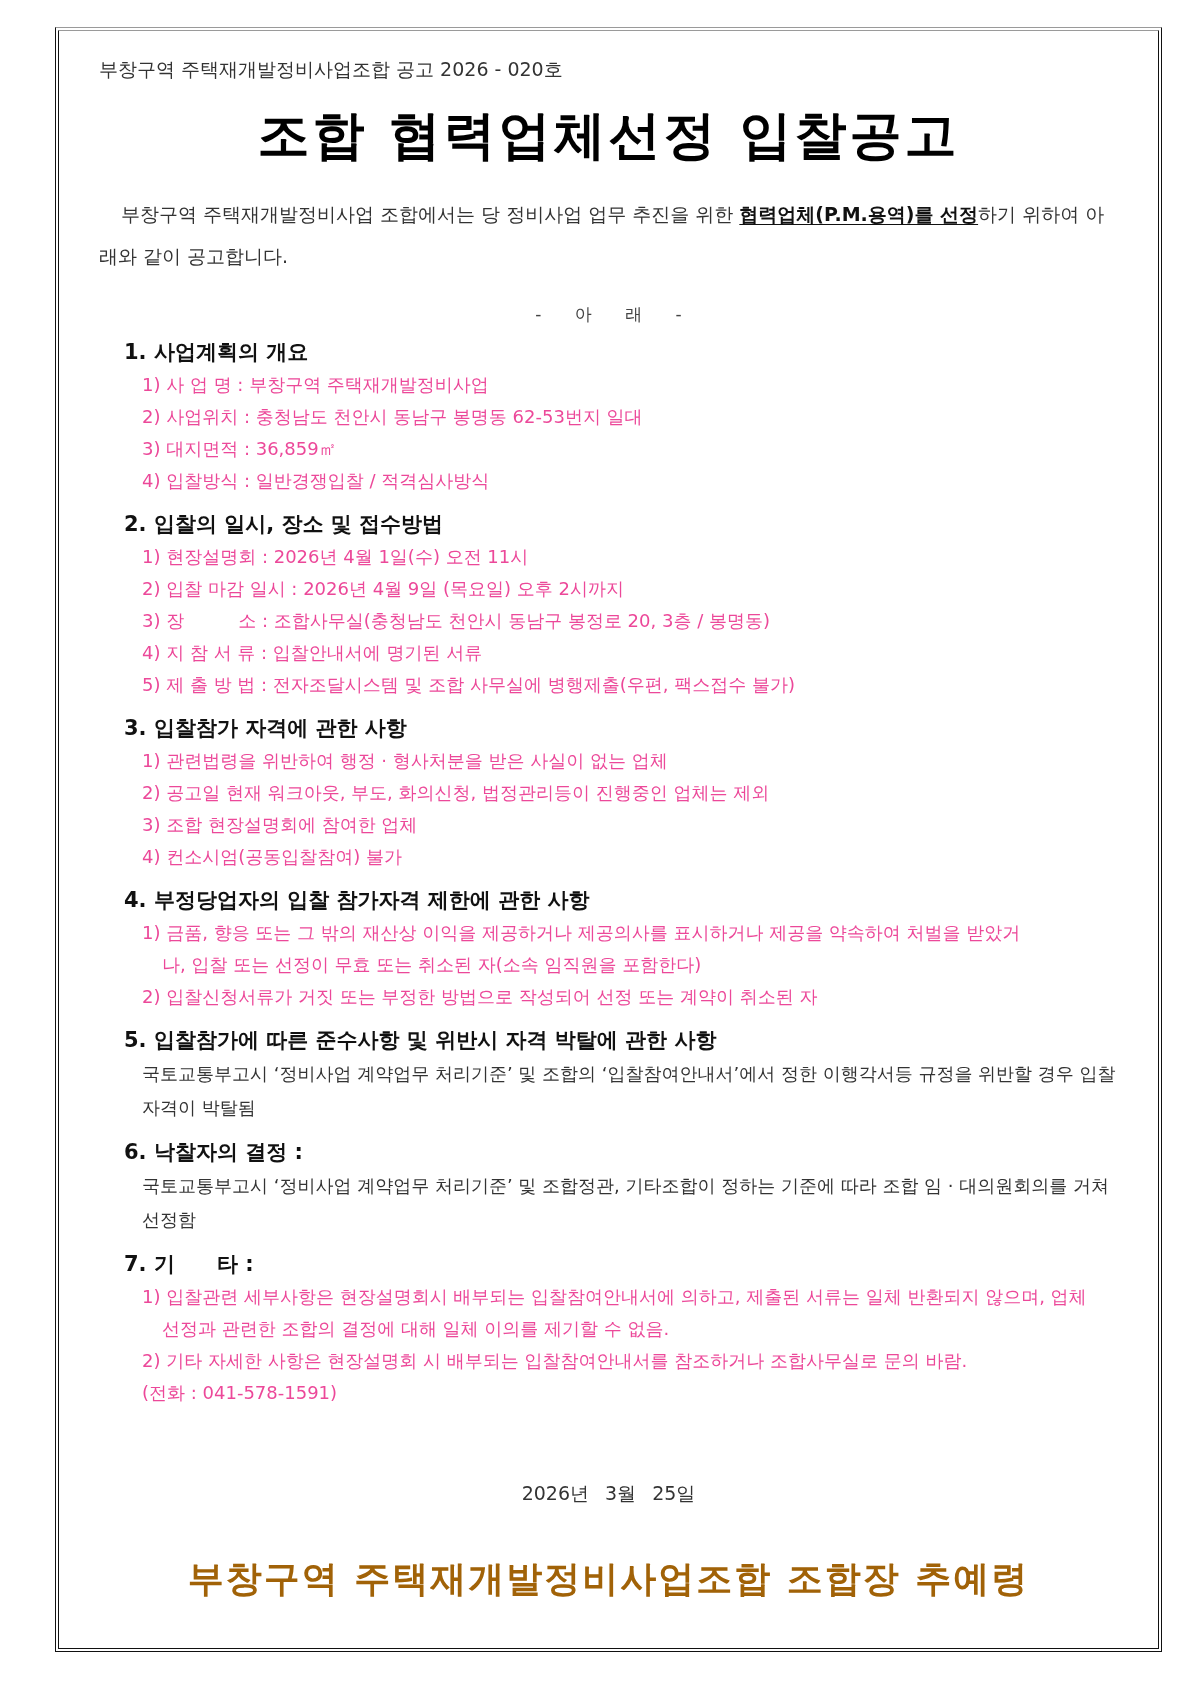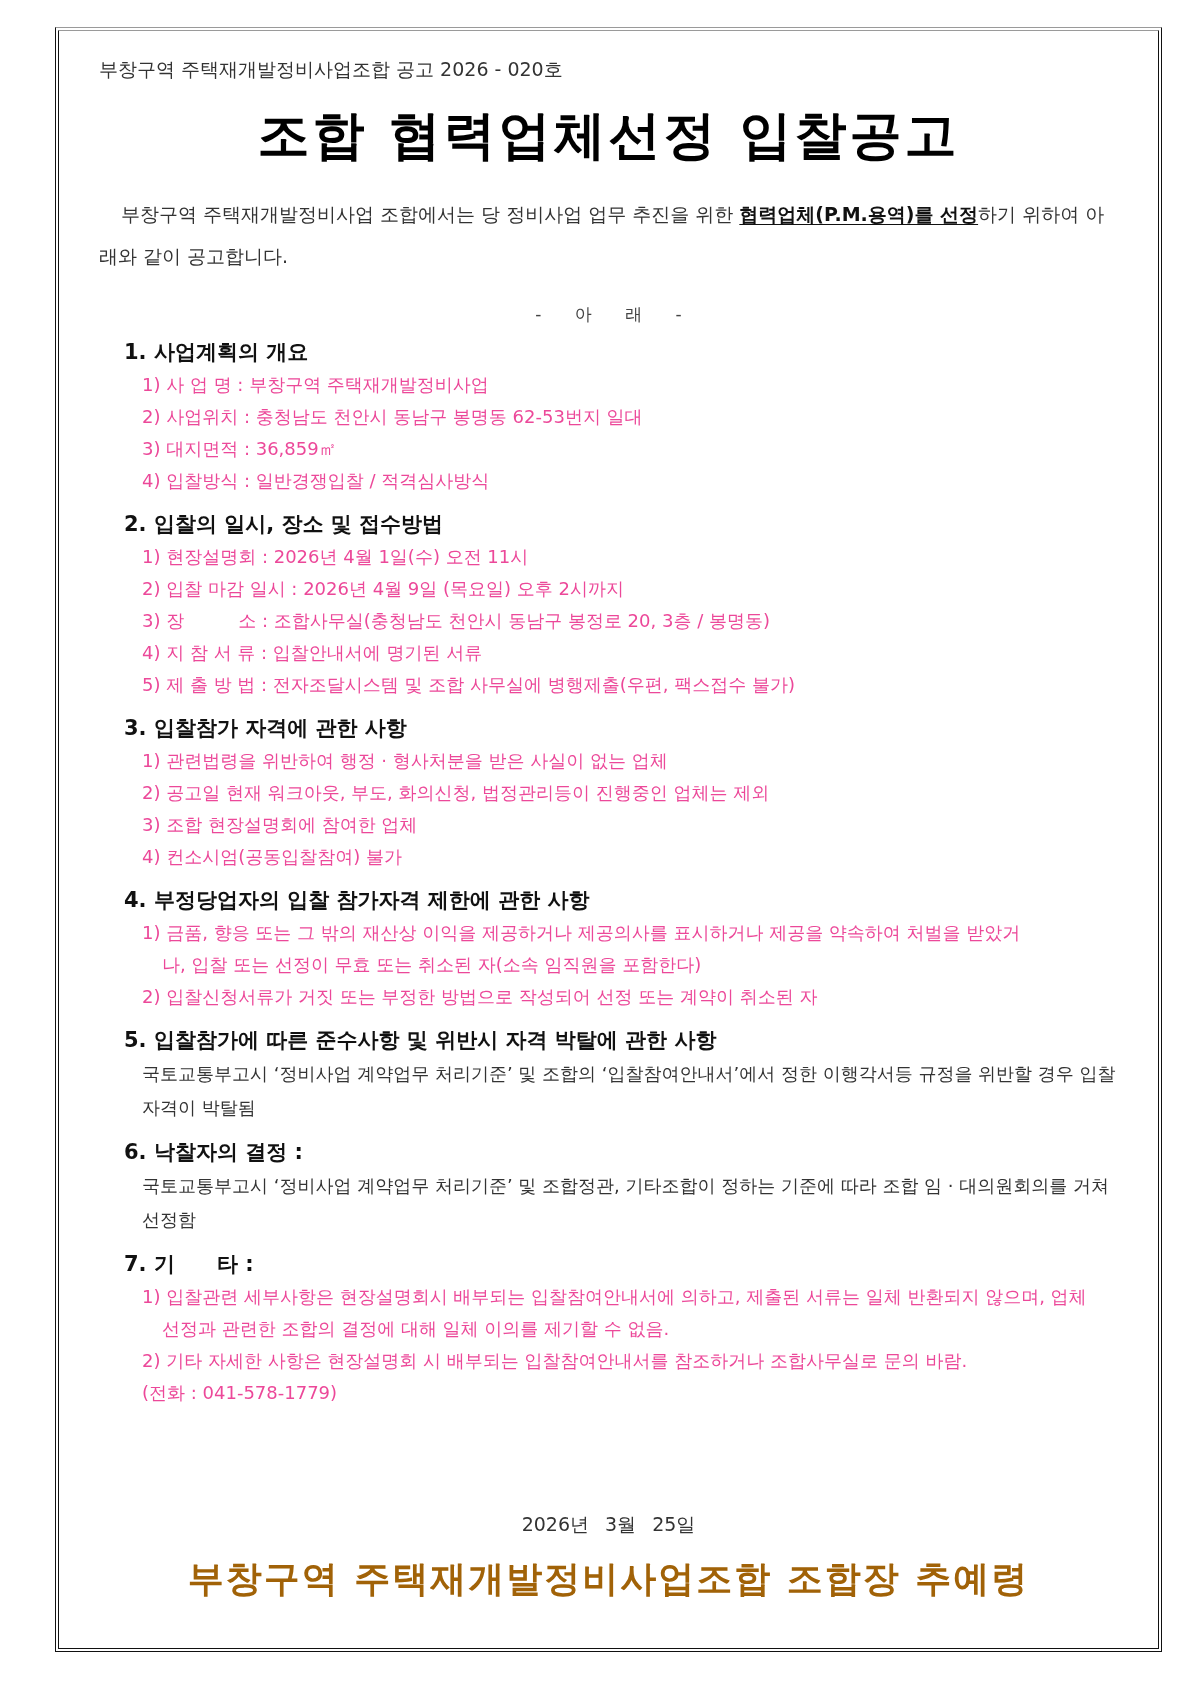--- a/index.html
+++ b/index.html
@@ -33,21 +33,21 @@
       font-size: 17px; color: #444; word-spacing: 28px;
     }
     .sections { position: absolute; left: 40px; right: 40px; top: 304px; margin-left: 25px; }
     .section { margin-bottom: 10px; }
     .sec-head { font-size: 21px; font-weight: bold; color: #111; line-height: 34px; }
     .item { font-size: 18px; color: #ec4899; line-height: 32px; padding-left: 18px; }
     .item.cont { padding-left: 38px; }
     .para { font-size: 18px; color: #333; line-height: 34px; padding-left: 18px; }
     .date {
       position: absolute; left: 0; right: 0; top: 1450px; text-align: center;
-      font-size: 19px; color: #333; word-spacing: 10px; margin-top: 31px;
+      font-size: 19px; color: #333; word-spacing: 10px;
     }
     .signer {
       position: absolute; left: 0; right: 0; top: 1524px; text-align: center;
       font-size: 36px; font-weight: bold; color: #a16207; letter-spacing: 2px;
     }
   </style>
 </head>
 <body>
 
 <div class="frame">
@@ -101,21 +101,21 @@
       <div class="section">
         <div class="sec-head">6. 낙찰자의 결정 :</div>
         <div class="para">국토교통부고시 ‘정비사업 계약업무 처리기준’ 및 조합정관, 기타조합이 정하는 기준에 따라 조합 임 · 대의원회의를 거쳐 선정함</div>
       </div>
 
       <div class="section">
         <div class="sec-head">7. 기　　타 :</div>
         <div class="item">1) 입찰관련 세부사항은 현장설명회시 배부되는 입찰참여안내서에 의하고, 제출된 서류는 일체 반환되지 않으며, 업체</div>
         <div class="item cont">선정과 관련한 조합의 결정에 대해 일체 이의를 제기할 수 없음.</div>
         <div class="item">2) 기타 자세한 사항은 현장설명회 시 배부되는 입찰참여안내서를 참조하거나 조합사무실로 문의 바람.</div>
-        <div class="item">(전화 : 041-578-1779)</div>
+        <div class="item">(전화 : 041-578-1591)</div>
       </div>
     </div>
 
     <div class="date">2026년 3월 25일</div>
     <div class="signer">부창구역 주택재개발정비사업조합 조합장 추예령</div>
 
   </div>
 </div>
 
 </body></html>

